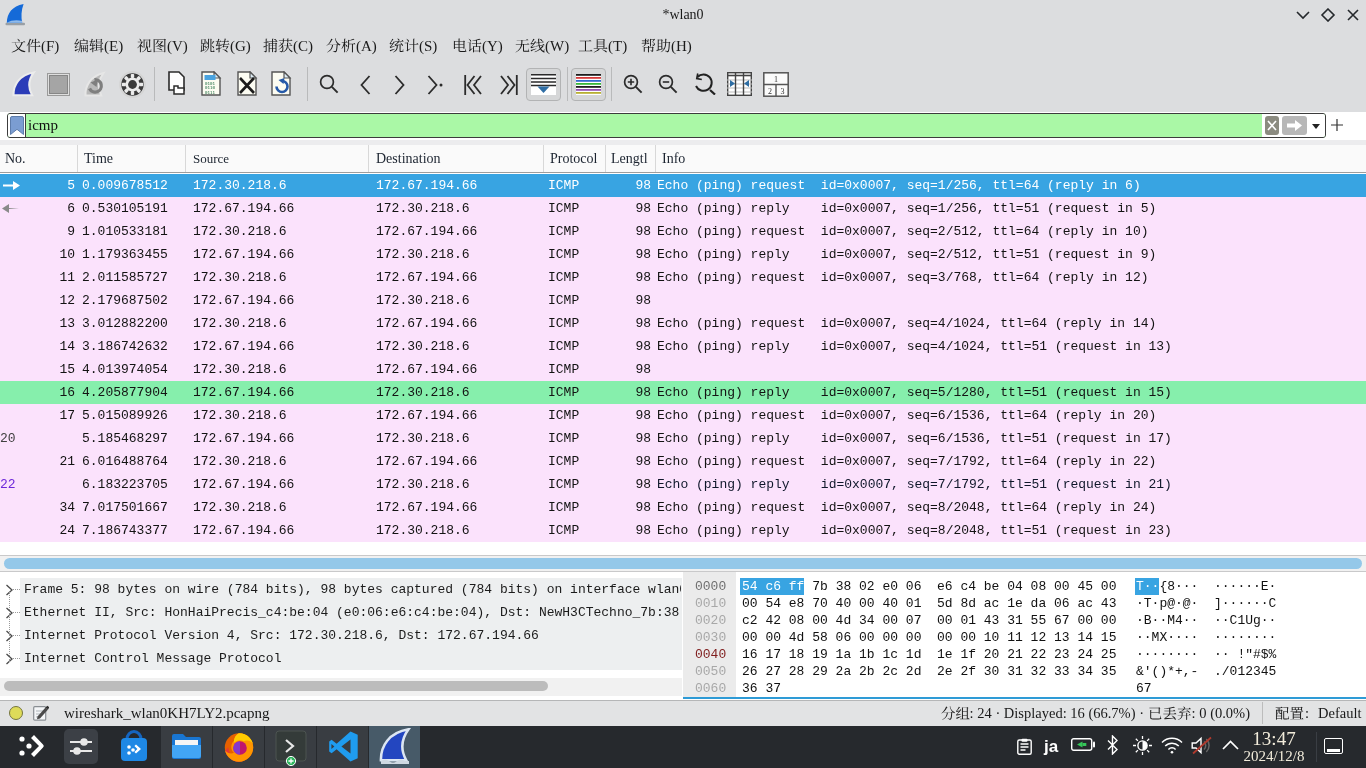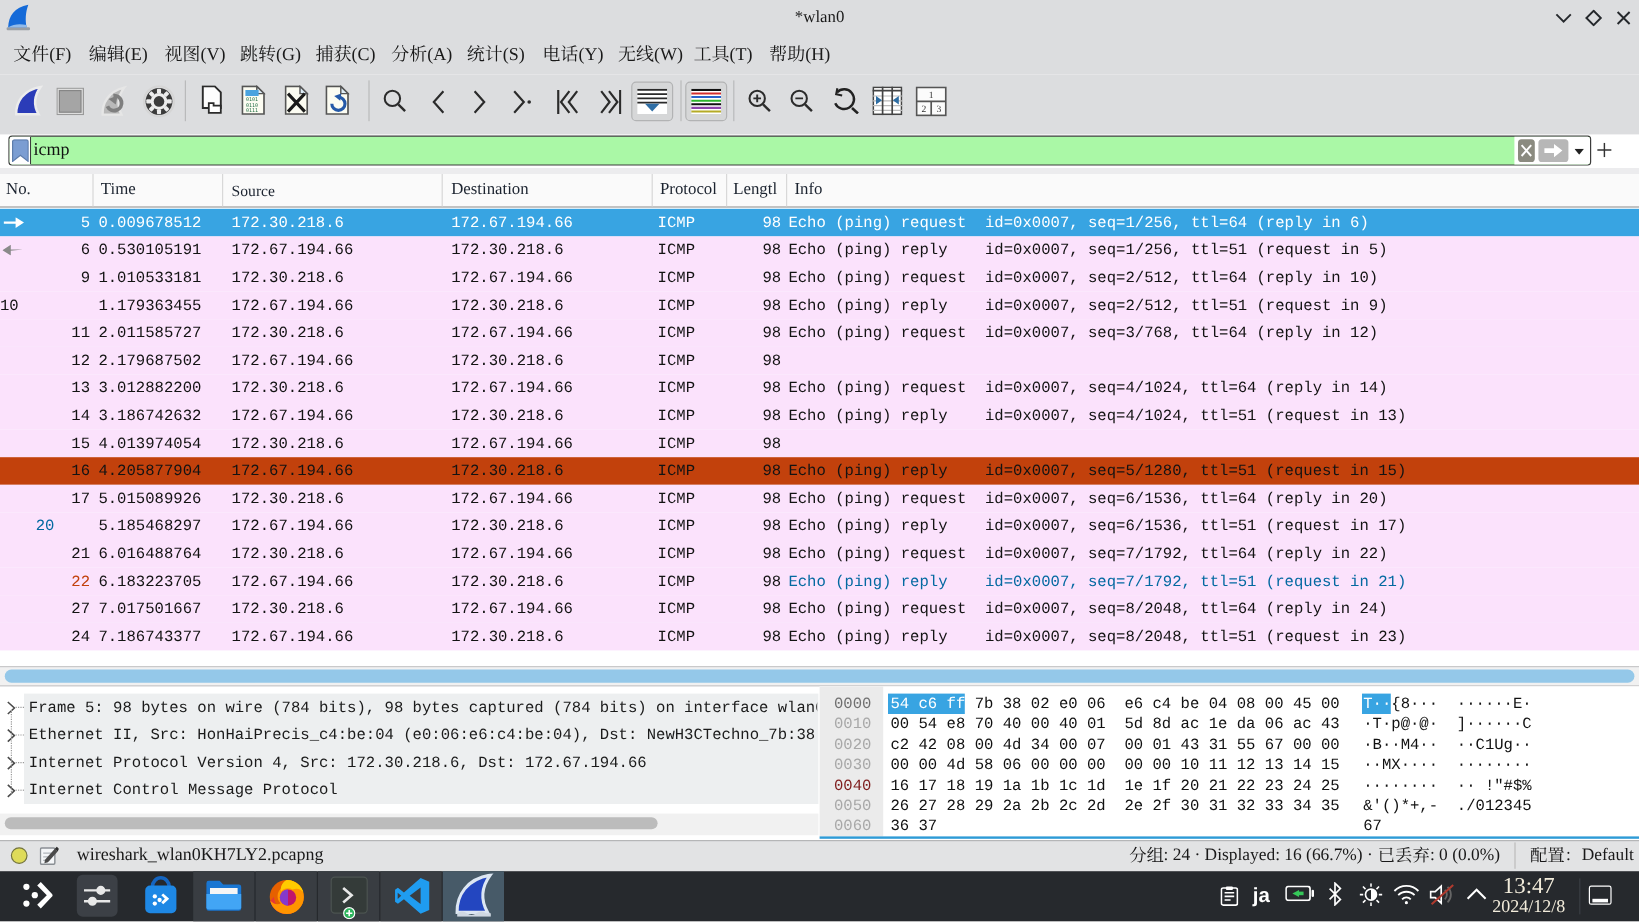--- a/index.html
+++ b/index.html
@@ -263,21 +263,21 @@
 <div class="row" style="top:220px;background:#fbe2fc">
     <div class="c mono" style="left:0;width:75px;text-align:right;color:#131313">9</div>
     <div class="c mono" style="left:82px;color:#131313">1.010533181</div>
     <div class="c mono" style="left:193px;color:#131313">172.30.218.6</div>
     <div class="c mono" style="left:376px;color:#131313">172.67.194.66</div>
     <div class="c mono" style="left:548px;color:#131313">ICMP</div>
     <div class="c mono" style="left:550px;width:101px;text-align:right;color:#131313">98</div>
     <div class="c mono" style="left:657px;color:#131313">Echo (ping) request  id=0x0007, seq=2/512, ttl=64 (reply in 10)</div>
   </div>
 <div class="row" style="top:243px;background:#fbe2fc">
-    <div class="c mono" style="left:0;width:75px;text-align:left;color:#131313">10</div>
+    <div class="c mono" style="left:0;width:75px;text-align:right;color:#131313">10</div>
     <div class="c mono" style="left:82px;color:#131313">1.179363455</div>
     <div class="c mono" style="left:193px;color:#131313">172.67.194.66</div>
     <div class="c mono" style="left:376px;color:#131313">172.30.218.6</div>
     <div class="c mono" style="left:548px;color:#131313">ICMP</div>
     <div class="c mono" style="left:550px;width:101px;text-align:right;color:#131313">98</div>
     <div class="c mono" style="left:657px;color:#131313">Echo (ping) reply    id=0x0007, seq=2/512, ttl=51 (request in 9)</div>
   </div>
 <div class="row" style="top:266px;background:#fbe2fc">
     <div class="c mono" style="left:0;width:75px;text-align:right;color:#131313">11</div>
     <div class="c mono" style="left:82px;color:#131313">2.011585727</div>
@@ -314,67 +314,67 @@
     <div class="c mono" style="left:657px;color:#131313">Echo (ping) reply    id=0x0007, seq=4/1024, ttl=51 (request in 13)</div>
   </div>
 <div class="row" style="top:358px;background:#fbe2fc">
     <div class="c mono" style="left:0;width:75px;text-align:right;color:#131313">15</div>
     <div class="c mono" style="left:82px;color:#131313">4.013974054</div>
     <div class="c mono" style="left:193px;color:#131313">172.30.218.6</div>
     <div class="c mono" style="left:376px;color:#131313">172.67.194.66</div>
     <div class="c mono" style="left:548px;color:#131313">ICMP</div>
     <div class="c mono" style="left:550px;width:101px;text-align:right;color:#131313">98</div>
   </div>
-<div class="row" style="top:381px;background:#c2410c">
+<div class="row" style="top:381px;background:#86efac">
     <div class="c mono" style="left:0;width:75px;text-align:right;color:#131313">16</div>
     <div class="c mono" style="left:82px;color:#131313">4.205877904</div>
     <div class="c mono" style="left:193px;color:#131313">172.67.194.66</div>
     <div class="c mono" style="left:376px;color:#131313">172.30.218.6</div>
     <div class="c mono" style="left:548px;color:#131313">ICMP</div>
     <div class="c mono" style="left:550px;width:101px;text-align:right;color:#131313">98</div>
     <div class="c mono" style="left:657px;color:#131313">Echo (ping) reply    id=0x0007, seq=5/1280, ttl=51 (request in 15)</div>
   </div>
 <div class="row" style="top:404px;background:#fbe2fc">
     <div class="c mono" style="left:0;width:75px;text-align:right;color:#131313">17</div>
     <div class="c mono" style="left:82px;color:#131313">5.015089926</div>
     <div class="c mono" style="left:193px;color:#131313">172.30.218.6</div>
     <div class="c mono" style="left:376px;color:#131313">172.67.194.66</div>
     <div class="c mono" style="left:548px;color:#131313">ICMP</div>
     <div class="c mono" style="left:550px;width:101px;text-align:right;color:#131313">98</div>
     <div class="c mono" style="left:657px;color:#131313">Echo (ping) request  id=0x0007, seq=6/1536, ttl=64 (reply in 20)</div>
   </div>
 <div class="row" style="top:427px;background:#fbe2fc">
-    <div class="c mono" style="left:0;width:75px;text-align:center;color:#0369a1">20</div>
+    <div class="c mono" style="left:0;width:75px;text-align:left;color:#404040">20</div>
     <div class="c mono" style="left:82px;color:#131313">5.185468297</div>
     <div class="c mono" style="left:193px;color:#131313">172.67.194.66</div>
     <div class="c mono" style="left:376px;color:#131313">172.30.218.6</div>
     <div class="c mono" style="left:548px;color:#131313">ICMP</div>
     <div class="c mono" style="left:550px;width:101px;text-align:right;color:#131313">98</div>
     <div class="c mono" style="left:657px;color:#131313">Echo (ping) reply    id=0x0007, seq=6/1536, ttl=51 (request in 17)</div>
   </div>
 <div class="row" style="top:450px;background:#fbe2fc">
     <div class="c mono" style="left:0;width:75px;text-align:right;color:#131313">21</div>
     <div class="c mono" style="left:82px;color:#131313">6.016488764</div>
     <div class="c mono" style="left:193px;color:#131313">172.30.218.6</div>
     <div class="c mono" style="left:376px;color:#131313">172.67.194.66</div>
     <div class="c mono" style="left:548px;color:#131313">ICMP</div>
     <div class="c mono" style="left:550px;width:101px;text-align:right;color:#131313">98</div>
     <div class="c mono" style="left:657px;color:#131313">Echo (ping) request  id=0x0007, seq=7/1792, ttl=64 (reply in 22)</div>
   </div>
 <div class="row" style="top:473px;background:#fbe2fc">
-    <div class="c mono" style="left:0;width:75px;text-align:right;color:#c2410c">22</div>
+    <div class="c mono" style="left:0;width:75px;color:#6d28d9">22</div>
     <div class="c mono" style="left:82px;color:#131313">6.183223705</div>
     <div class="c mono" style="left:193px;color:#131313">172.67.194.66</div>
     <div class="c mono" style="left:376px;color:#131313">172.30.218.6</div>
     <div class="c mono" style="left:548px;color:#131313">ICMP</div>
     <div class="c mono" style="left:550px;width:101px;text-align:right;color:#131313">98</div>
-    <div class="c mono" style="left:657px;color:#0369a1">Echo (ping) reply    id=0x0007, seq=7/1792, ttl=51 (request in 21)</div>
+    <div class="c mono" style="left:657px;color:#0f172a">Echo (ping) reply    id=0x0007, seq=7/1792, ttl=51 (request in 21)</div>
   </div>
 <div class="row" style="top:496px;background:#fbe2fc">
-    <div class="c mono" style="left:0;width:75px;text-align:right;color:#131313">27</div>
+    <div class="c mono" style="left:0;width:75px;text-align:right;color:#131313">34</div>
     <div class="c mono" style="left:82px;color:#131313">7.017501667</div>
     <div class="c mono" style="left:193px;color:#131313">172.30.218.6</div>
     <div class="c mono" style="left:376px;color:#131313">172.67.194.66</div>
     <div class="c mono" style="left:548px;color:#131313">ICMP</div>
     <div class="c mono" style="left:550px;width:101px;text-align:right;color:#131313">98</div>
     <div class="c mono" style="left:657px;color:#131313">Echo (ping) request  id=0x0007, seq=8/2048, ttl=64 (reply in 24)</div>
   </div>
 <div class="row" style="top:519px;background:#fbe2fc">
     <div class="c mono" style="left:0;width:75px;text-align:right;color:#131313">24</div>
     <div class="c mono" style="left:82px;color:#131313">7.186743377</div>

